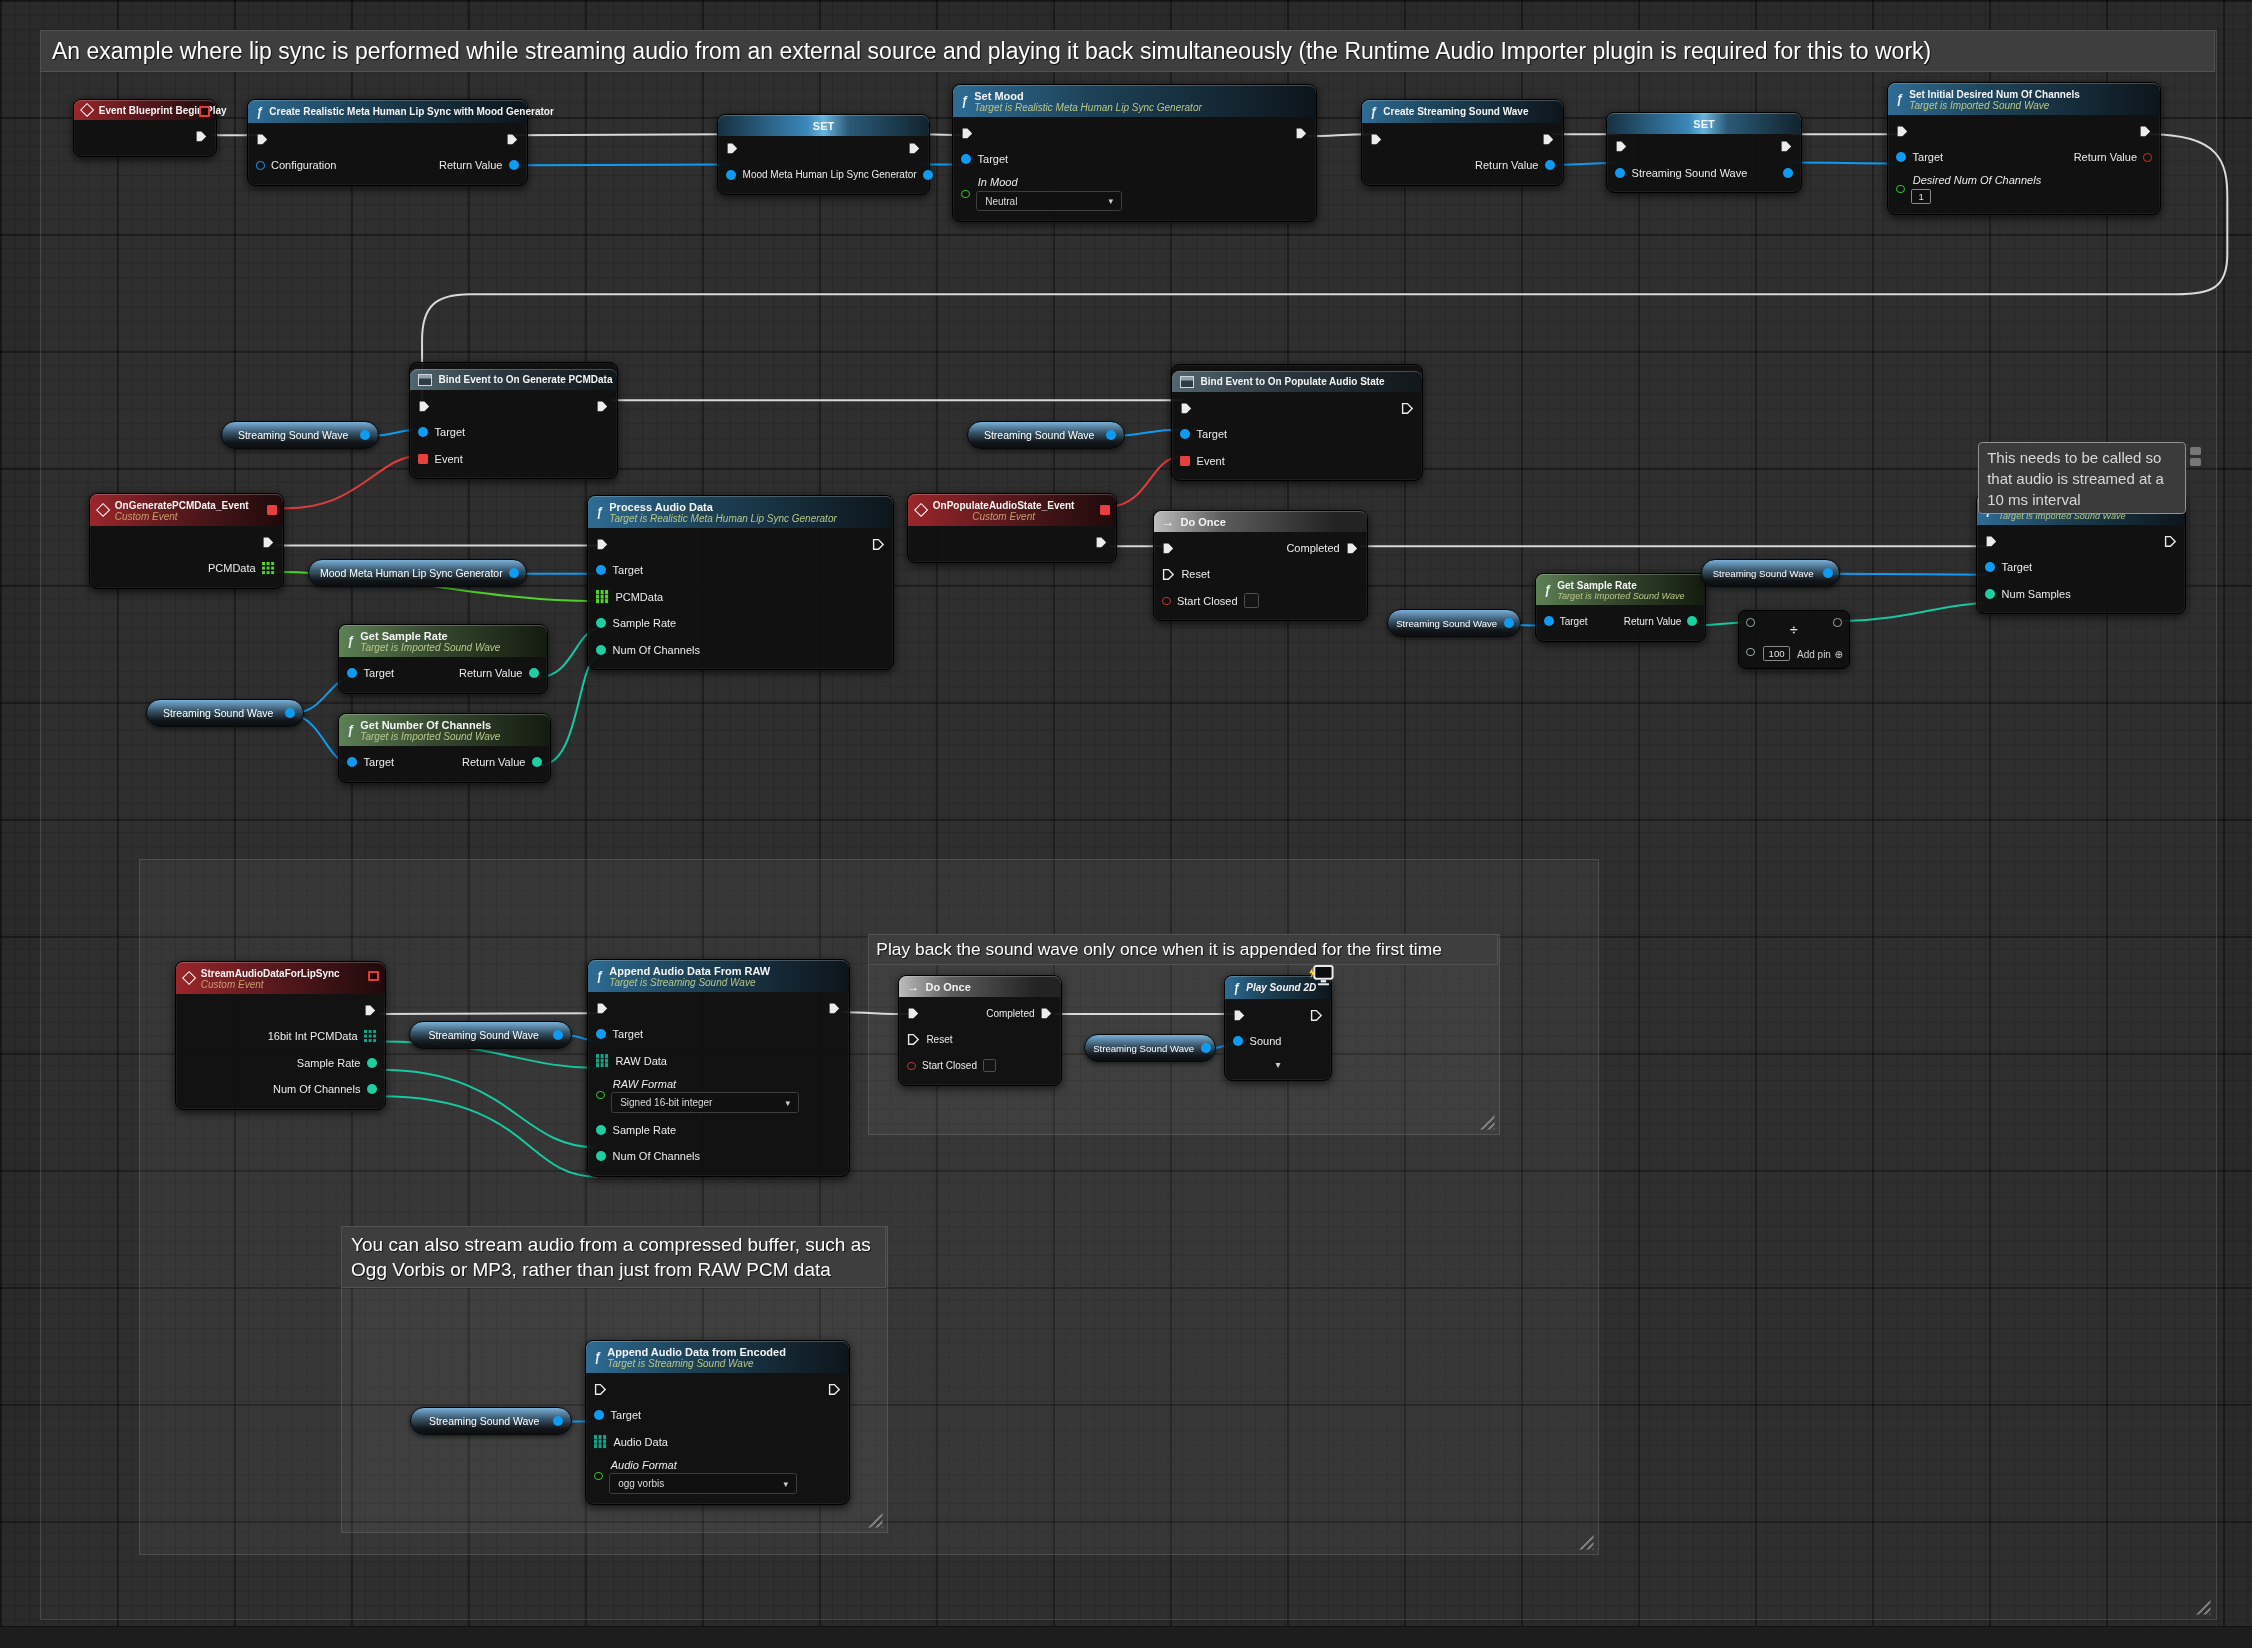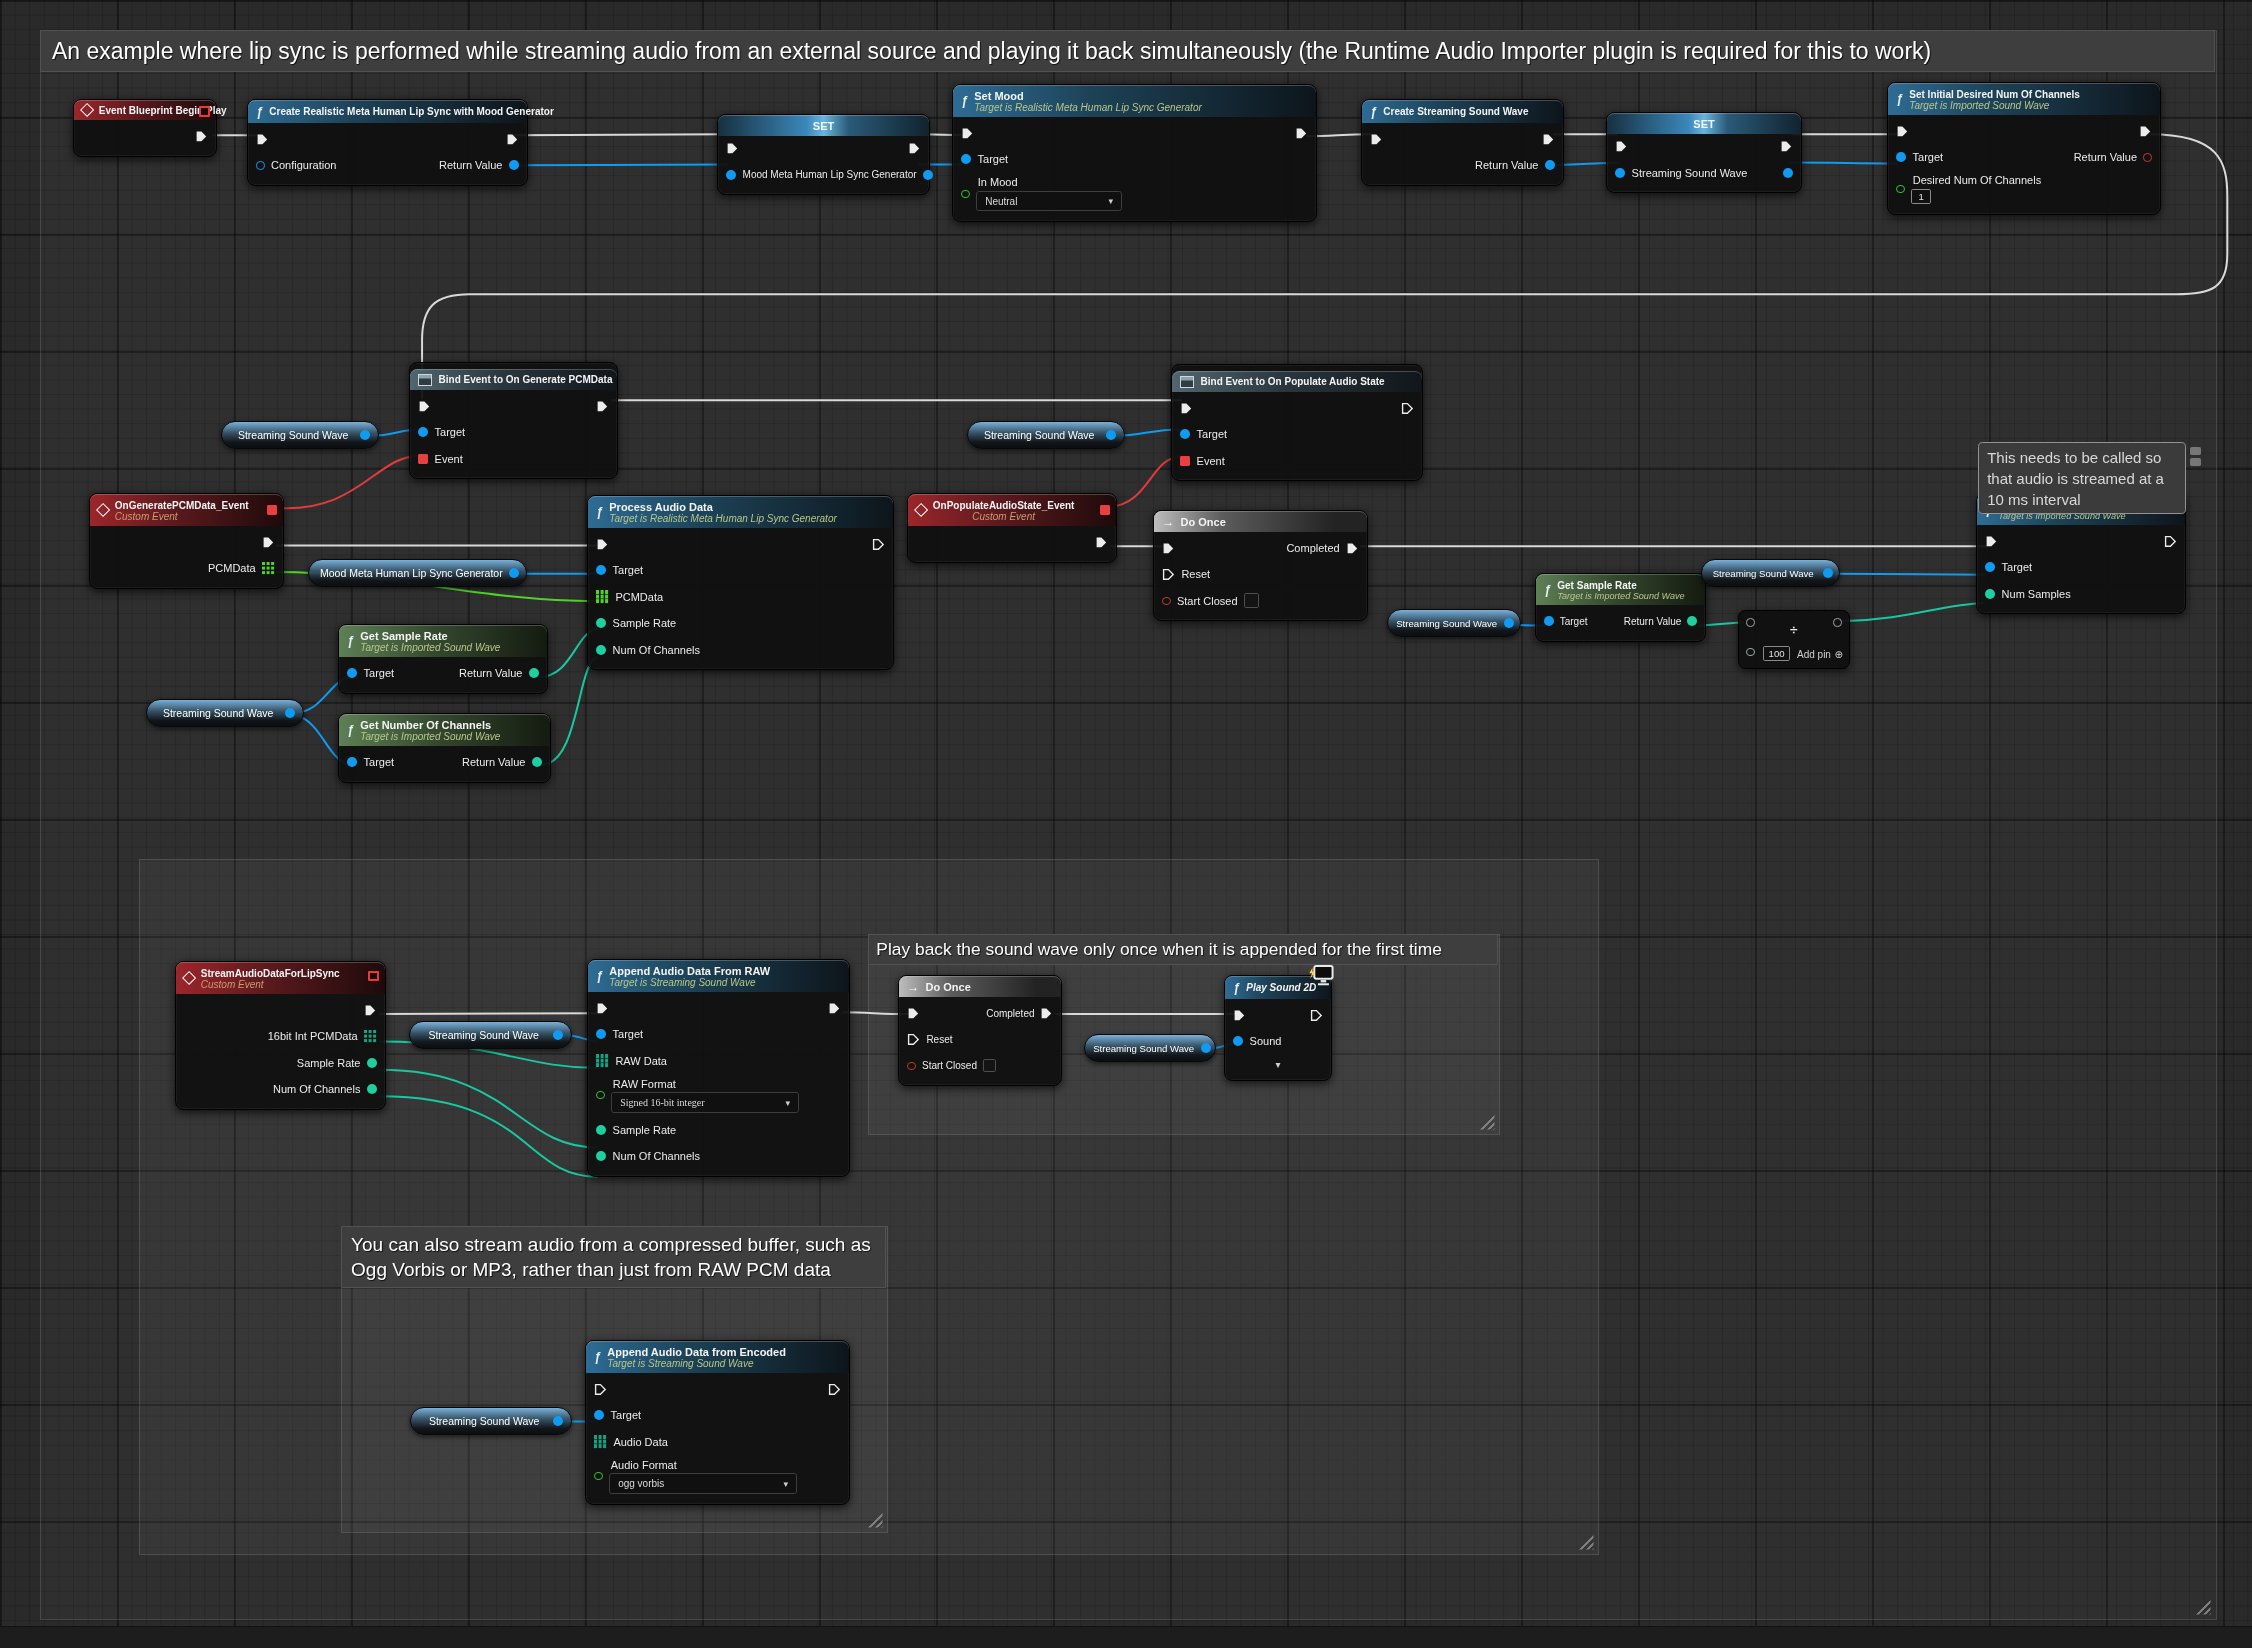--- a/index.html
+++ b/index.html
@@ -60,21 +60,21 @@
   .sqo{width:6.4px;height:6.4px;border:2.7px solid #e33b3b;background:#1d0505;border-radius:0.9px;flex:0 0 auto;}
   .gpin{width:12.8px;height:12.8px;position:relative;flex:0 0 auto;}
   .gpin::before{content:"";position:absolute;left:0;top:0;width:3.2px;height:3.2px;background:currentColor;
     box-shadow:4.6px 0 0 currentColor,9.1px 0 0 currentColor,0 4.6px 0 currentColor,4.6px 4.6px 0 currentColor,
     9.1px 4.6px 0 currentColor,0 9.1px 0 currentColor,4.6px 9.1px 0 currentColor,9.1px 9.1px 0 currentColor;}
   .gpin.green{color:#4fd32a;} .gpin.teal{color:#13a283;}
   .dd{background:#101010;border:0.9px solid #3e3e3e;border-radius:2.7px;color:#dcdcdc;padding:3.7px 8.2px;
       display:flex;justify-content:space-between;align-items:center;font-size:10px;}
   .dd .chev{color:#cfcfcf;font-size:9.1px;}
   .enumcol{display:flex;flex-direction:column;gap:2.7px;}
-  .enumcol .pl{margin-left:1.8px;}
+  .enumcol .pl{margin-left:1.8px;font-style:italic;}
   .valbox{background:#101010;border:0.9px solid #8a8a8a;border-radius:1.8px;color:#e0e0e0;font-size:9.6px;
           padding:0.9px 4.6px;min-width:9.1px;text-align:center;display:inline-block;}
   .chk{width:12.8px;height:12.8px;border:1.8px solid #4e4e4e;border-radius:1.8px;background:#141414;flex:0 0 auto;}
   
   .pill{position:absolute;z-index:2;height:28px;border-radius:14.6px;display:flex;align-items:center;gap:6.4px;
         padding:0 8.2px 0 11px;box-sizing:border-box;font-size:10.5px;color:#fff;white-space:nowrap;
         background:linear-gradient(180deg,rgba(125,183,226,.95) 0%,rgba(56,86,107,.92) 42%,rgba(17,21,25,.96) 78%,#0c0e10 100%);
         border:0.9px solid #06080a;box-shadow:0 1.8px 5.5px rgba(0,0,0,.6);}
   .pill .lbl{flex:1;text-align:center;}
   
@@ -600,21 +600,21 @@
         <span class="pl">Target</span>
       </div>
     <div class="row">
         <i class="gpin teal"></i>
         <span class="pl">RAW Data</span>
       </div>
     <div class="row">
       <i class="cpin gring"></i>
       <span class="enumcol">
         <span class="pl">RAW Format</span>
-        <span class="dd" style="width:170px;font-family:Liberation Serif, serif;">
+        <span class="dd" style="width:170px;">
           <span>Signed 16-bit integer</span>
           <span class="chev">▾</span>
         </span>
       </span>
     </div>
     <div class="row">
         <i class="cpin teal"></i>
         <span class="pl">Sample Rate</span>
       </div>
     <div class="row">

